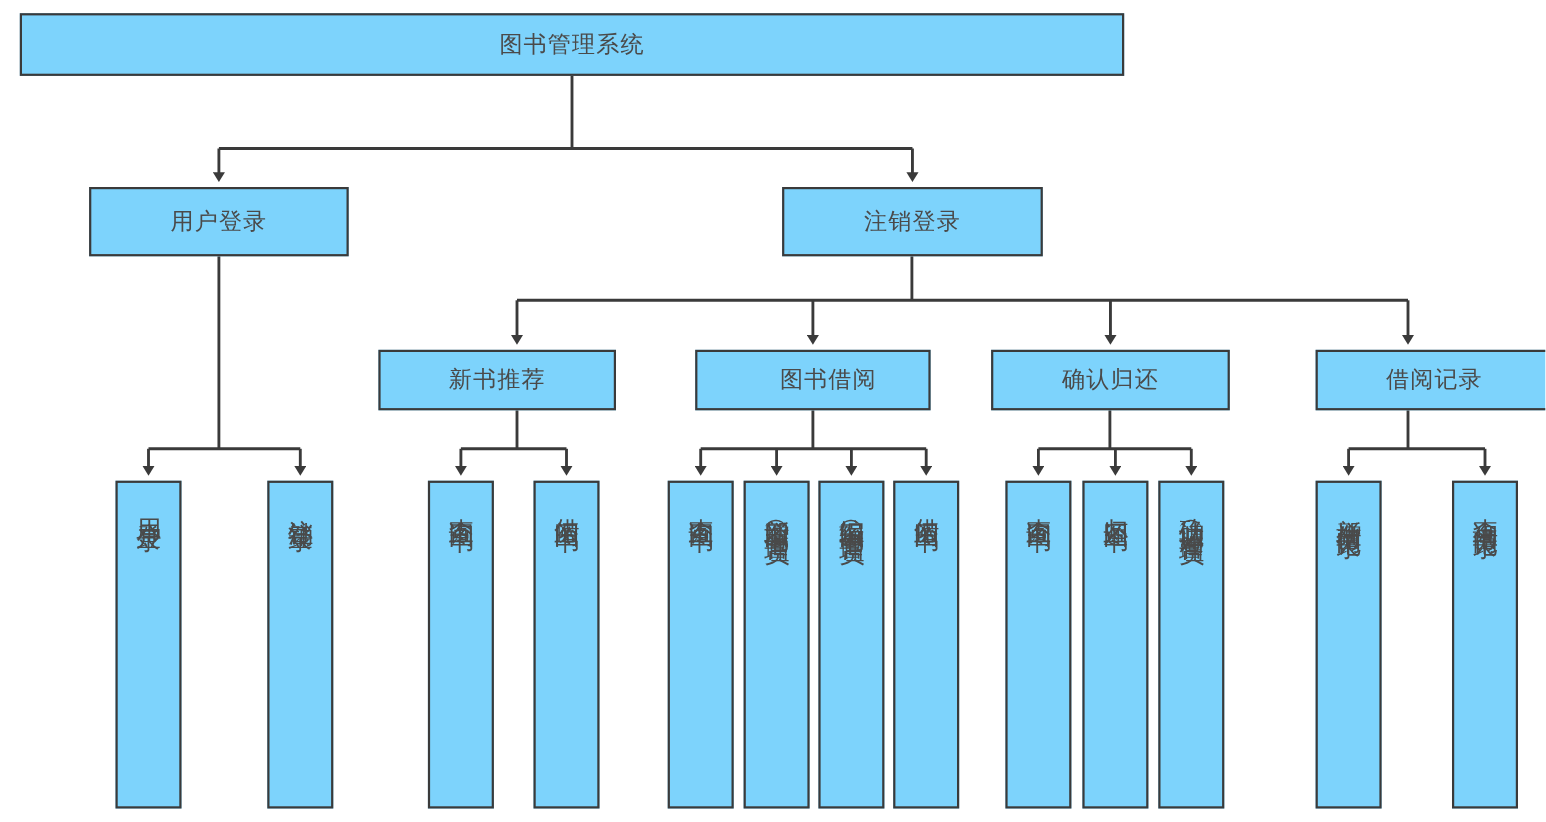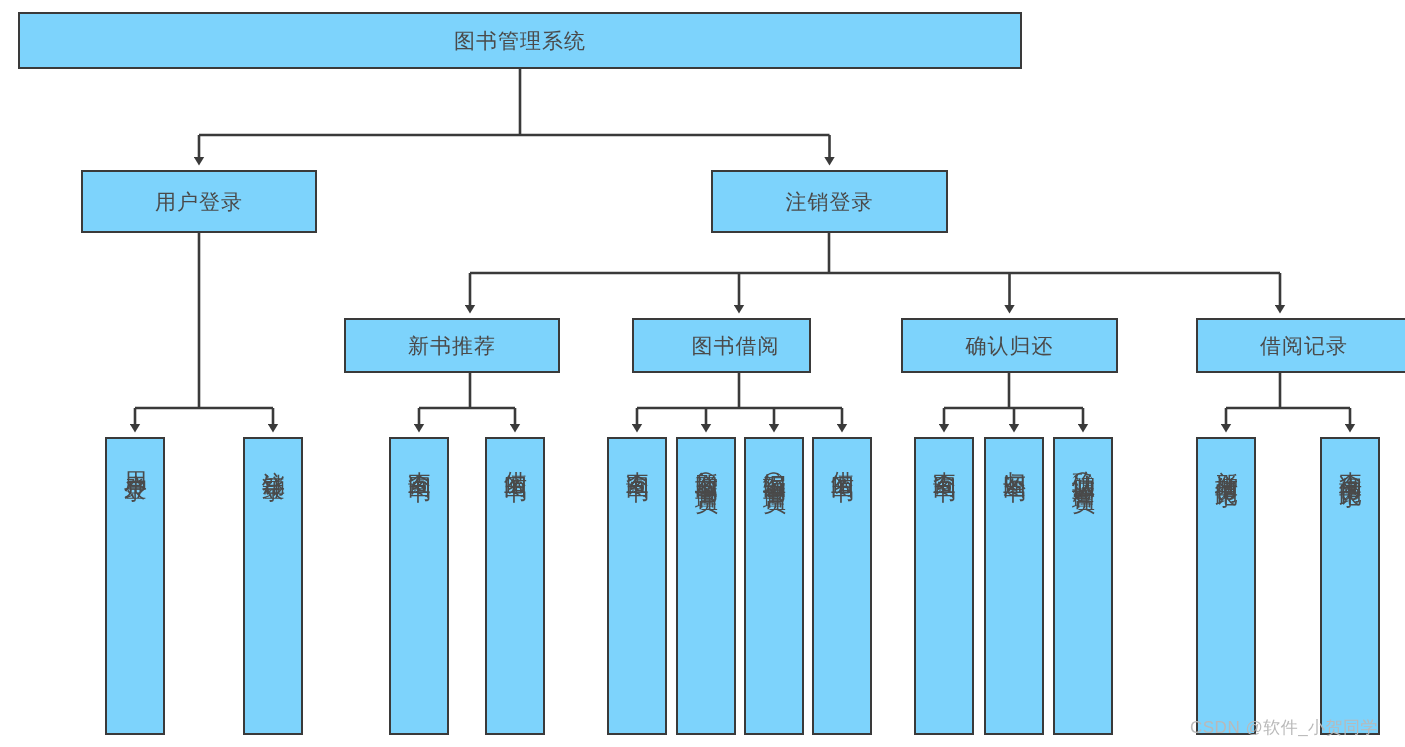--- a/index.html
+++ b/index.html
@@ -122,21 +122,21 @@
       </div>
       <div class="node horizontal" style="left: 81px; top: 170px; width: 236px; height: 63px;">
         <span class="node-label">用户登录</span>
       </div>
       <div class="node horizontal" style="left: 711px; top: 170px; width: 237px; height: 63px;">
         <span class="node-label">注销登录</span>
       </div>
       <div class="node horizontal" style="left: 344px; top: 318px; width: 216px; height: 55px;">
         <span class="node-label">新书推荐</span>
       </div>
-      <div class="node horizontal" style="left: 632px; top: 318px; width: 179px; height: 55px; padding-left: 28px;">
+      <div class="node horizontal" style="left: 632px; top: 318px; width: 214px; height: 55px; padding-left: 28px;">
         <span class="node-label">图书借阅</span>
       </div>
       <div class="node horizontal" style="left: 901px; top: 318px; width: 217px; height: 55px;">
         <span class="node-label">确认归还</span>
       </div>
       <div class="node horizontal" style="left: 1172px; top: 318px; width: 216px; height: 55px; margin-left: 24px;">
         <span class="node-label">借阅记录</span>
       </div>
       <div class="node vertical" style="left: 105px; top: 437px; width: 60px; height: 298px;">
         <span class="node-label">用户登录</span>
@@ -172,14 +172,13 @@
         <span class="node-label">确认归还（管理员）</span>
       </div>
       <div class="node vertical" style="left: 1196px; top: 437px; width: 60px; height: 298px;">
         <span class="node-label">新增借阅记录</span>
       </div>
       <div class="node vertical" style="left: 1320px; top: 437px; width: 60px; height: 298px;">
         <span class="node-label">查询借阅记录</span>
       </div>
     </div>
 
-  <div class="watermark">CSDN @软件_小贺同学</div>
 </div>
 
 </body></html>

